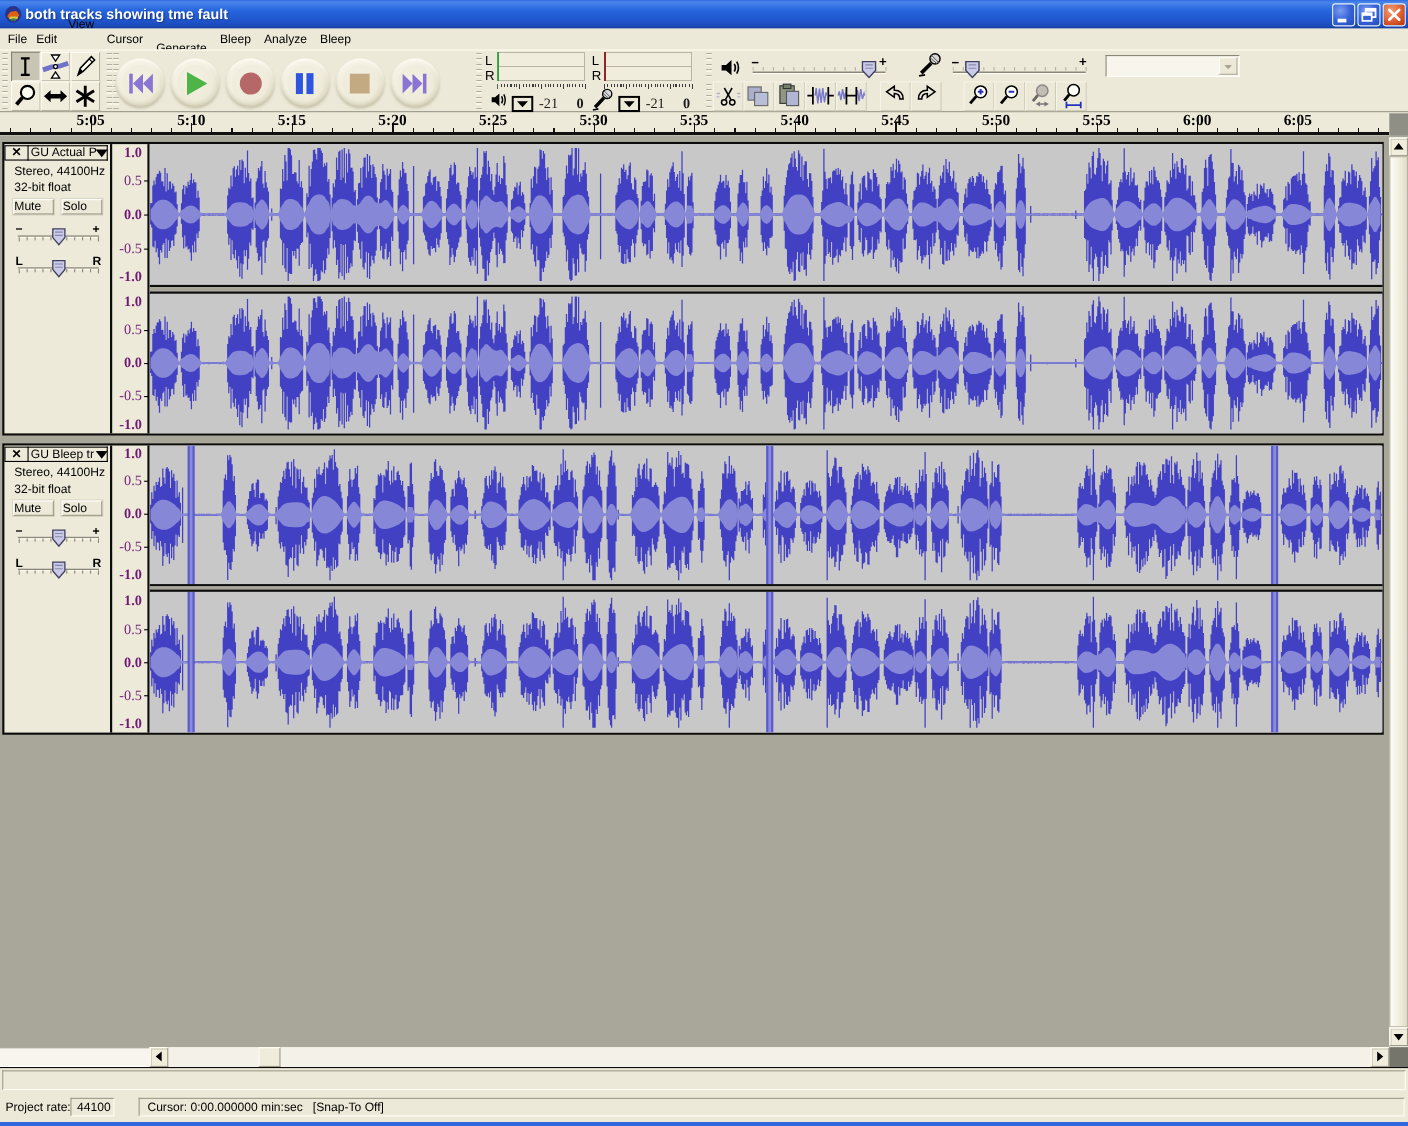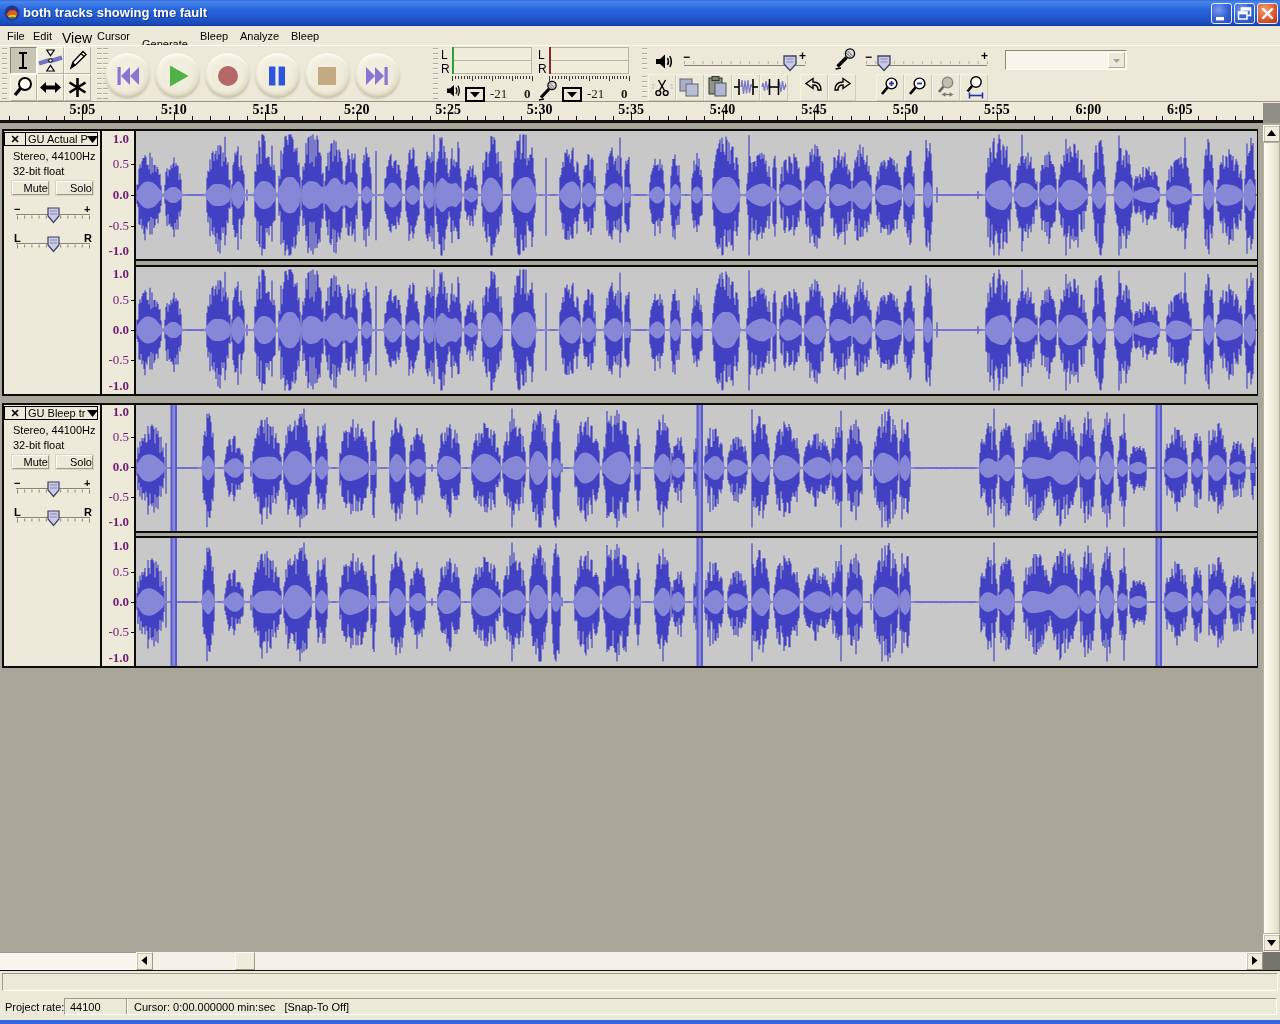--- a/index.html
+++ b/index.html
@@ -1,17 +1,17 @@
 <!DOCTYPE html>
 <html><head><meta charset="utf-8"><style>
 *{margin:0;padding:0;box-sizing:border-box}
 body{width:1280px;height:1024px;overflow:hidden;position:relative;font-family:"Liberation Sans",sans-serif;background:#ece9d8}
 .abs{position:absolute}
 .vlab{position:absolute;width:30px;left:99px;text-align:right;font-family:"Liberation Serif",serif;font-size:13px;color:#701a75;line-height:15px}
-.btn3d{position:absolute;background:#ece9d8;border:1px solid;border-color:#fff #9d9a88 #9d9a88 #fff;box-shadow:0 0 0 1px #d8d4c0;font-size:11px;text-align:right;color:#000}
+.btn3d{position:absolute;background:#ece9d8;border:1px solid;border-color:#fff #9d9a88 #9d9a88 #fff;box-shadow:0 0 0 1px #d8d4c0;font-size:11px;text-align:left;color:#000}
 .grip{position:absolute;width:5px;background-image:repeating-linear-gradient(180deg,#b0ad9c 0 1px,#f8f6ea 1px 2px,transparent 2px 5px)}
 </style></head><body>
 
 <div class="abs" style="left:0;top:0;width:1280px;height:26px;background:linear-gradient(180deg,#2e6ae0 0%,#4a85ea 7%,#2767de 35%,#1f55cc 72%,#1b4ab8 92%,#123c9e 100%)"></div>
 <svg class="abs" style="left:4px;top:5px" width="16" height="16">
     <circle cx="8" cy="8" r="7.5" fill="#28348c"></circle>
     <path d="M2.5 10 Q5 4.5 8 5.5 Q11.5 3.5 13.5 9 L12 11 Q8 8.5 4.5 11.5 Z" fill="#e06010"></path>
     <path d="M4 11 Q8 9 12.5 10.5 L11.5 12.5 Q8 11 5 12.8 Z" fill="#e8c830"></path>
     <path d="M5.5 12.5 Q8 11.5 11 12.5 L10 14 Q8 13.2 6.5 14 Z" fill="#3a8a3a"></path>
   </svg>
@@ -24,21 +24,21 @@
       <rect x="6.5" y="4" width="9" height="2.6" fill="#fff"></rect>
       <rect x="3.5" y="8" width="8.5" height="7" fill="#3763d8" stroke="#fff" stroke-width="1.5"></rect>
       <rect x="3.5" y="8" width="8.5" height="2.4" fill="#fff"></rect>
     </svg></div>
 <div class="abs" style="left:1257px;top:3px;width:21px;height:21px;border-radius:3px;border:1px solid #e8f0fc;background:radial-gradient(circle at 35% 30%,#f0a070,#e2683c 45%,#c33d12 85%)"><svg width="19" height="19">
       <path d="M5 5 L14 14 M14 5 L5 14" stroke="#fff" stroke-width="2.4" stroke-linecap="round"></path>
     </svg></div>
 <div class="abs" style="left:0;top:26px;width:1280px;height:19px;background:#ece9d8"></div>
 <div class="abs" style="left:7px;top:30px;font-size:11px">File</div>
 <div class="abs" style="left:33px;top:30px;font-size:11px">Edit</div>
-<div class="abs" style="left:62px;top:30px;font-size:14px">View</div>
+<div class="abs" style="left:62px;top:16px;font-size:11px">View</div>
 <div class="abs" style="left:97px;top:30px;font-size:11px">Cursor</div>
 <div class="abs" style="left:142px;top:38px;font-size:11px">Generate</div>
 <div class="abs" style="left:200px;top:30px;font-size:11px">Bleep</div>
 <div class="abs" style="left:240px;top:30px;font-size:11px">Analyze</div>
 <div class="abs" style="left:291px;top:30px;font-size:11px">Bleep</div>
 <div class="abs" style="left:0;top:45px;width:1280px;height:57px;background:#ece9d8;border-bottom:1px solid #9a978a"></div>
 <div class="abs" style="left:0;top:45px;width:1280px;height:1px;background:#fffef2"></div>
 <div class="grip" style="left:2px;top:48px;height:51px"></div>
 <div class="abs" style="left:10px;top:47px;width:27px;height:27px;background:#c9c5b5;border:1px solid;border-color:#85826f #fffef4 #fffef4 #85826f"></div>
 <div class="abs" style="left:37px;top:47px;width:27px;height:27px;background:#f0eddc;border:1px solid;border-color:#fffef4 #b5b2a0 #b5b2a0 #fffef4"></div>
@@ -652,14 +652,14 @@
       <path d="M10 3 L10 12 L4.5 7.5 Z" fill="#000"></path>
     </svg></div>
 <div class="abs" style="left:1246px;top:952px;width:17px;height:18px;background:#f0eddc;border:1px solid;border-color:#fffef4 #9d9a8a #9d9a8a #fffef4;box-shadow:1px 1px 0 #c8c5b4 inset"><svg width="15" height="15">
       <path d="M5 3 L5 12 L10.5 7.5 Z" fill="#000"></path>
     </svg></div>
 <div class="abs" style="left:235px;top:952px;width:20px;height:18px;background:#efecdb;border:1px solid;border-color:#fffef4 #9d9a8a #9d9a8a #fffef4"></div>
 <div class="abs" style="left:1263px;top:952px;width:17px;height:18px;background:#76756c"></div>
 <div class="abs" style="left:0;top:970px;width:1280px;height:54px;background:#ece9d8;border-top:1px solid #0c0c0c"></div>
 <div class="abs" style="left:2px;top:973px;width:1276px;height:18px;border:1px solid;border-color:#9d9a8a #fffef4 #fffef4 #9d9a8a"></div>
 <div class="abs" style="left:5px;top:1001px;font-size:11px">Project rate:</div>
-<div class="abs" style="left:64px;top:998px;width:64px;height:17px;border:1px solid;border-color:#9d9a8a #fffef4 #fffef4 #9d9a8a;font-size:11px;line-height:16px;padding-left:5px">44100</div>
+<div class="abs" style="left:64px;top:998px;width:40px;height:17px;border:1px solid;border-color:#9d9a8a #fffef4 #fffef4 #9d9a8a;font-size:11px;line-height:16px;padding-left:5px">44100</div>
 <div class="abs" style="left:126px;top:998px;width:1151px;height:17px;border:1px solid;border-color:#9d9a8a #fffef4 #fffef4 #9d9a8a;font-size:11px;line-height:16px;padding-left:7px">Cursor: 0:00.000000 min:sec&nbsp;&nbsp; [Snap-To Off]</div>
 <div class="abs" style="left:0;top:1020px;width:1280px;height:4px;background:#2f67df"></div>
 </body></html>

